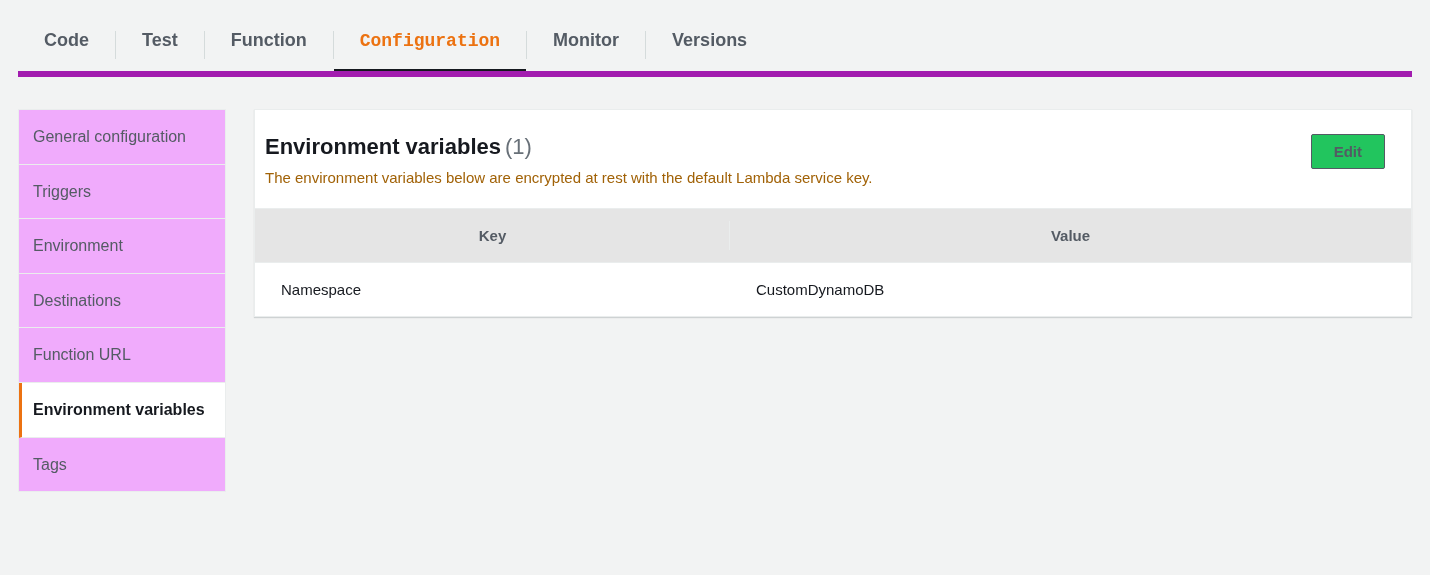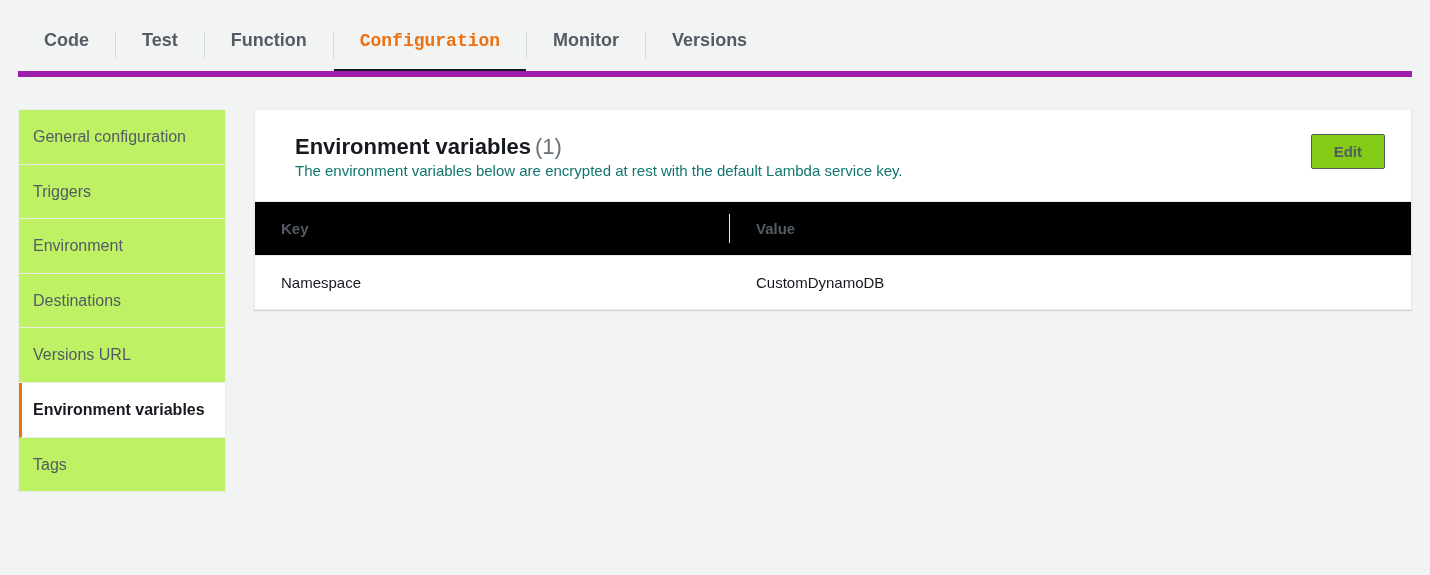--- a/index.html
+++ b/index.html
@@ -62,21 +62,21 @@
       display: flex;
       gap: 28px;
       margin-top: 32px;
       align-items: flex-start;
     }
     
     
     .sidebar {
       width: 208px;
       flex-shrink: 0;
-      background-color: #bef264;
+      background-color: #f0abfc;
       border: 1px solid #eaeded;
     }
     
     .sidebar-item {
       padding: 16px 14px;
       font-size: 16px;
       color: #545b64;
       cursor: pointer;
       border-bottom: 1px solid #eaeded;
       line-height: 1.35;
@@ -96,21 +96,21 @@
     
     
     .content-panel {
       flex: 1;
       background-color: #ffffff;
       border: 1px solid #eaeded;
       box-shadow: 0 1px 1px 0 rgba(0,28,36,0.15);
     }
     
     .panel-header {
-      padding: 24px 26px 20px 40px;
+      padding: 24px 26px 20px 10px;
       display: flex;
       justify-content: space-between;
       align-items: flex-start;
       border-bottom: 1px solid #eaeded;
     }
     
     .panel-title-area {
       flex: 1;
     }
     
@@ -123,45 +123,46 @@
     
     .panel-count {
       font-size: 22px;
       font-weight: 400;
       color: #687078;
       display: inline;
     }
     
     .panel-description {
       font-size: 15px;
-      color: #0f766e;
-      margin-top: 0;
+      color: #a16207;
+      margin-top: 7px;
       line-height: 1.4;
     }
     
     .edit-button {
-      background-color: #84cc16;
+      background-color: #22c55e;
       border: 1px solid #545b64;
       color: #545b64;
       font-size: 15px;
       font-weight: 700;
       padding: 8px 22px;
       cursor: pointer;
       border-radius: 2px;
     }
     
     
     .env-table {
       width: 100%;
     }
     
     .table-header-row {
       display: flex;
-      background-color: #000000;
+      background-color: #e5e5e5;
       border-bottom: 1px solid #eaeded;
+      text-align: center;
     }
     
     .table-row {
       display: flex;
     }
     
     .table-cell {
       padding: 18px 26px;
       font-size: 15px;
     }
@@ -214,21 +215,21 @@
     <div class="tab">Versions</div>
   </div>
 
   <div class="main-layout">
 
     <div class="sidebar">
       <div class="sidebar-item">General configuration</div>
       <div class="sidebar-item">Triggers</div>
       <div class="sidebar-item">Environment</div>
       <div class="sidebar-item">Destinations</div>
-      <div class="sidebar-item">Versions URL</div>
+      <div class="sidebar-item">Function URL</div>
       <div class="sidebar-item active">Environment variables</div>
       <div class="sidebar-item">Tags</div>
     </div>
 
     <div class="content-panel">
 
       <div class="panel-header">
         <div class="panel-title-area">
           <div>
             <span class="panel-title">Environment variables</span>

